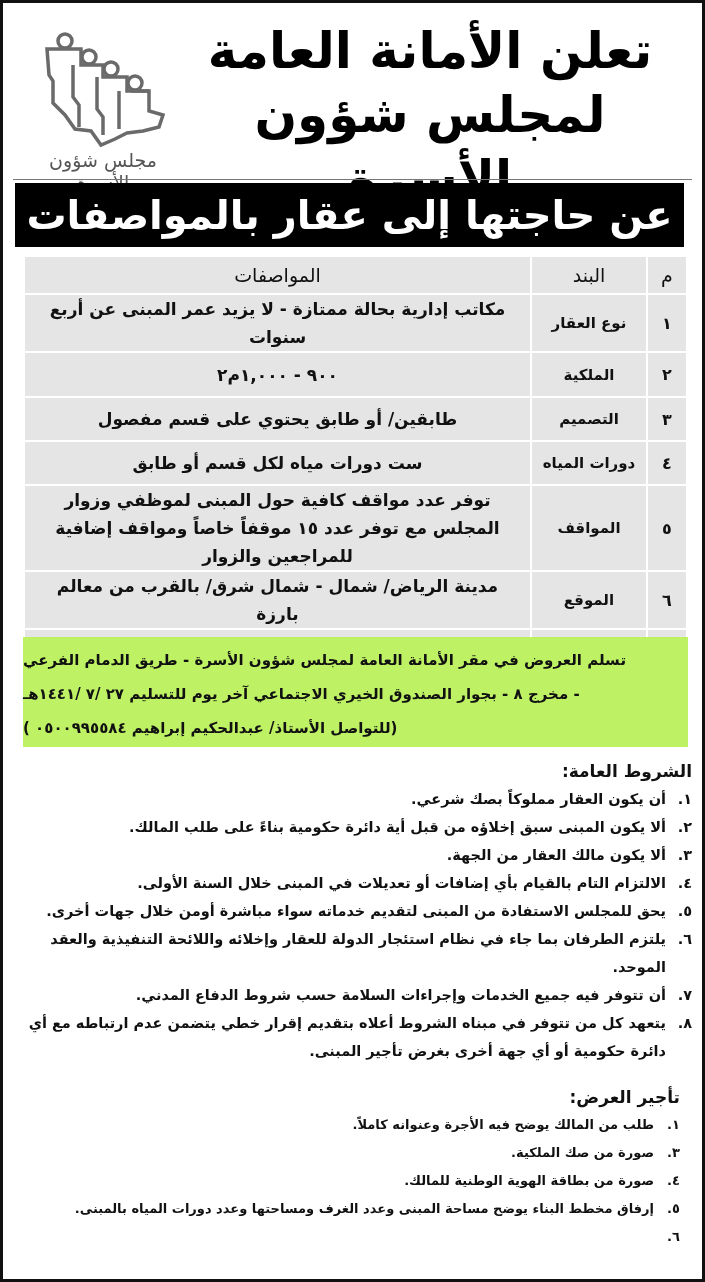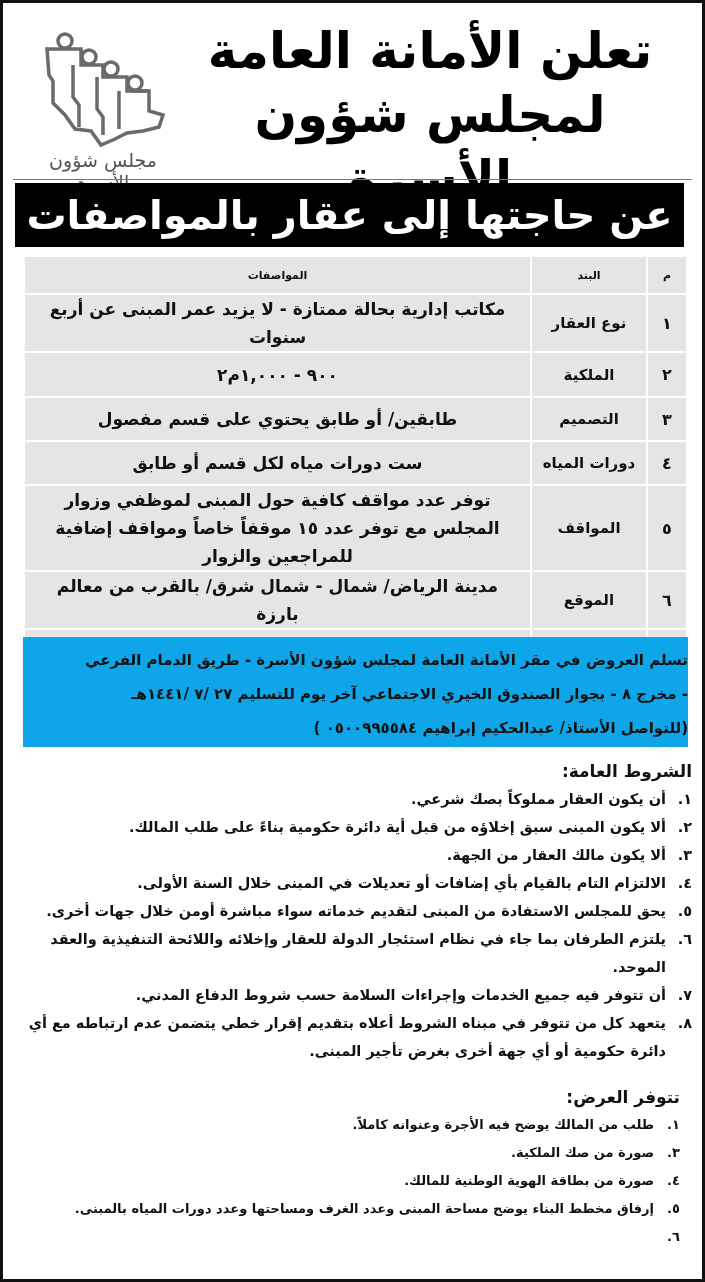--- a/index.html
+++ b/index.html
@@ -17,26 +17,26 @@
   .logo-en { position: absolute; left: 0; top: 142px; width: 160px; text-align: center;
     font-size: 10.5px; letter-spacing: 0.6px; color: #555; font-family: "Liberation Sans", sans-serif; margin-top: 12px; }
   .title { position: absolute; right: 42px; top: 16px; width: 460px; direction: rtl; text-align: center; }
   .title div { font-family: "DejaVu Sans", sans-serif; font-weight: bold; font-size: 50px; line-height: 64px; color: #000; }
   .sep { position: absolute; left: 10px; right: 10px; top: 176px; height: 1px; background: #777; }
   .banner { position: absolute; left: 12px; top: 180px; width: 669px; height: 64px; background: #000;
     color: #fff; direction: rtl; text-align: center; font-weight: bold; font-size: 40px; line-height: 64px; }
   .spec-table { position: absolute; left: 20px; top: 252px; width: 665px; border-collapse: collapse; direction: rtl; }
   .spec-table td, .spec-table th { background: #e5e5e5; border: 2px solid #ffffff; padding: 0 8px;
     vertical-align: middle; }
-  .spec-table th { font-weight: bold; font-size: 11px; height: 36px; }
+  .spec-table th { font-weight: normal; font-size: 19px; height: 36px; }
   .spec-table td.num { width: 22px; text-align: center; font-size: 16px; font-weight: bold; }
   .spec-table td.item { width: 98px; text-align: center; font-size: 15px; font-weight: bold; }
   .spec-table td.spec { text-align: center; font-size: 17px; font-weight: bold; line-height: 28px; }
-  .info { position: absolute; left: 20px; top: 634px; width: 665px; height: 110px; background: #0ea5e9;
-    direction: rtl; text-align: right; font-size: 15px; font-weight: bold; line-height: 34px; padding-top: 6px; box-sizing: border-box; }
+  .info { position: absolute; left: 20px; top: 634px; width: 665px; height: 110px; background: #bef264;
+    direction: rtl; text-align: left; font-size: 15px; font-weight: bold; line-height: 34px; padding-top: 6px; box-sizing: border-box; }
   .terms { position: absolute; right: 10px; top: 754px; width: 665px; direction: rtl; text-align: right; }
   .sec-title { font-weight: bold; font-size: 17px; line-height: 28px; }
   .terms ol { list-style: none; margin: 0; padding: 0; }
   .terms li { font-size: 14.5px; font-weight: bold; line-height: 28px; padding-right: 26px; text-indent: -26px; }
   .terms li .n { display: inline-block; width: 26px; text-indent: 0; }
   .attach { position: absolute; right: 22px; top: 1080px; width: 665px; direction: rtl; text-align: right; }
   .attach ol { list-style: none; margin: 0; padding: 0; }
   .attach li { font-size: 13px; font-weight: bold; line-height: 28px; padding-right: 26px; text-indent: -26px; }
   .attach li .n { display: inline-block; width: 26px; text-indent: 0; }
 </style>
@@ -133,21 +133,21 @@
       <li><span class="n">٣.</span><span>ألا يكون مالك العقار من الجهة.</span></li>
       <li><span class="n">٤.</span><span>الالتزام التام بالقيام بأي إضافات أو تعديلات في المبنى خلال السنة الأولى.</span></li>
       <li><span class="n">٥.</span><span>يحق للمجلس الاستفادة من المبنى لتقديم خدماته سواء مباشرة أومن خلال جهات أخرى.</span></li>
       <li><span class="n">٦.</span><span>يلتزم الطرفان بما جاء في نظام استئجار الدولة للعقار وإخلائه واللائحة التنفيذية والعقد الموحد.</span></li>
       <li><span class="n">٧.</span><span>أن تتوفر فيه جميع الخدمات وإجراءات السلامة حسب شروط الدفاع المدني.</span></li>
       <li><span class="n">٨.</span><span>يتعهد كل من تتوفر في مبناه الشروط أعلاه بتقديم إقرار خطي يتضمن عدم ارتباطه مع أي دائرة حكومية أو أي جهة أخرى بغرض تأجير المبنى.</span></li>
     </ol>
   </div>
 
   <div class="attach">
-    <div class="sec-title">تتوفر العرض:</div>
+    <div class="sec-title">تأجير العرض:</div>
     <ol>
       <li><span class="n">١.</span><span>طلب من المالك يوضح فيه الأجرة وعنوانه كاملاً.</span></li>
       <li><span class="n">٣.</span><span>صورة من صك الملكية.</span></li>
       <li><span class="n">٤.</span><span>صورة من بطاقة الهوية الوطنية للمالك.</span></li>
       <li><span class="n">٥.</span><span>إرفاق مخطط البناء يوضح مساحة المبنى وعدد الغرف ومساحتها وعدد دورات المياه بالمبنى.</span></li>
       <li><span class="n">٦.</span></li>
     </ol>
   </div>
 
 </div>

